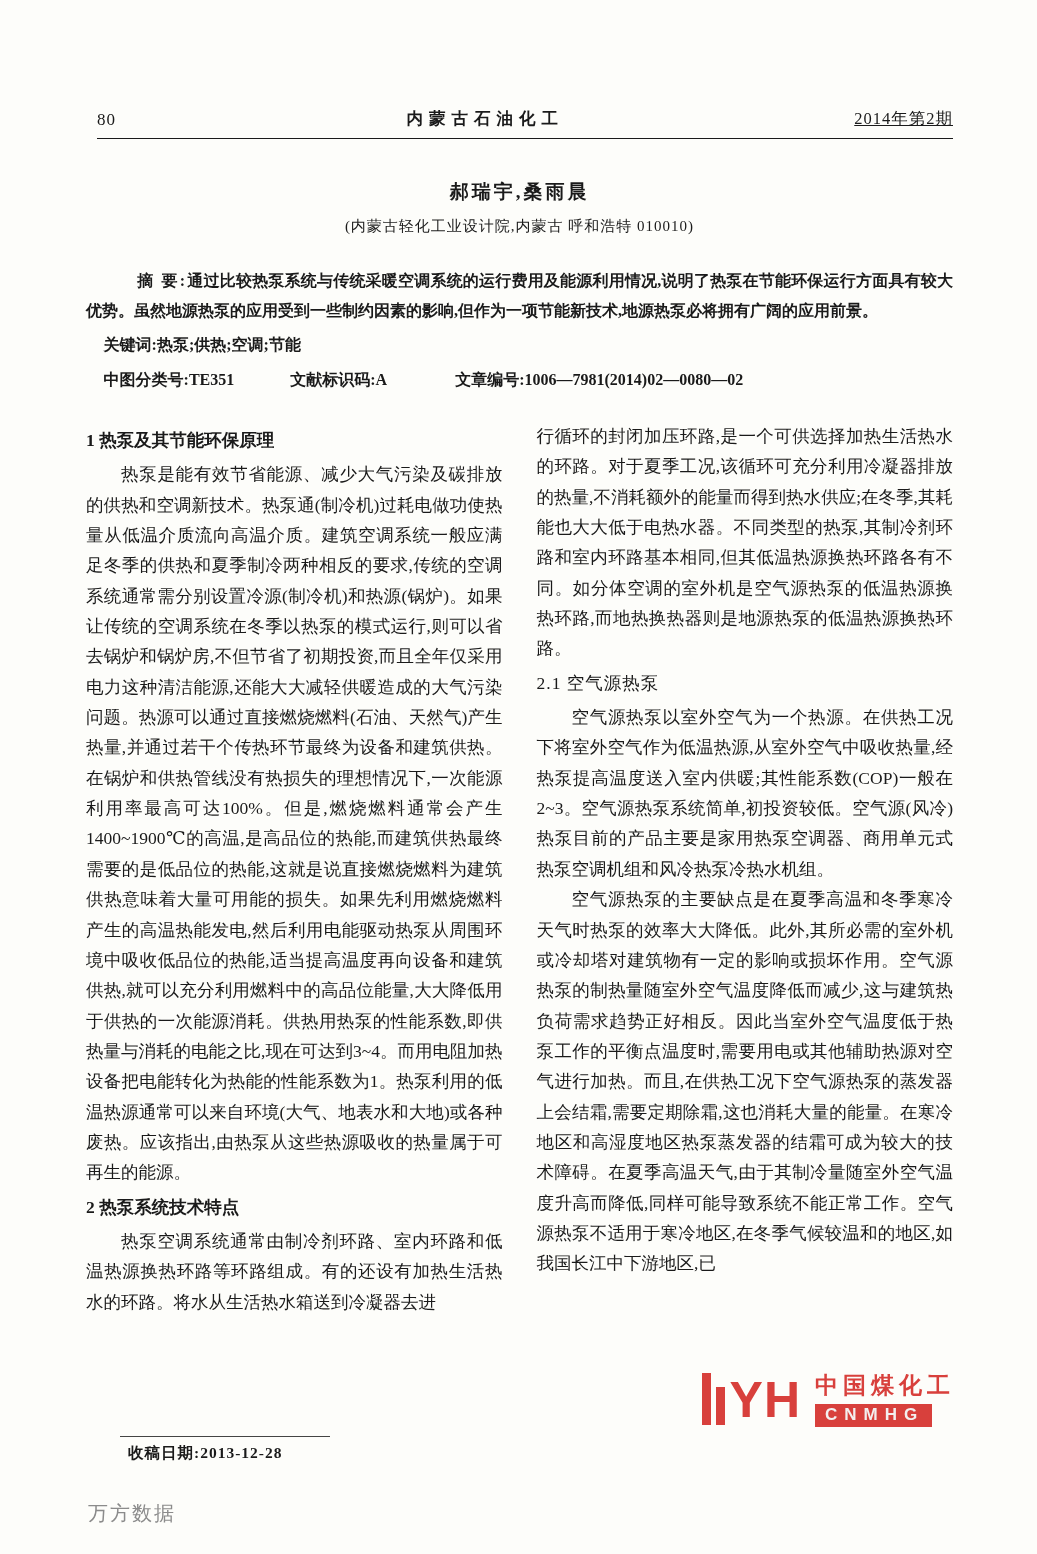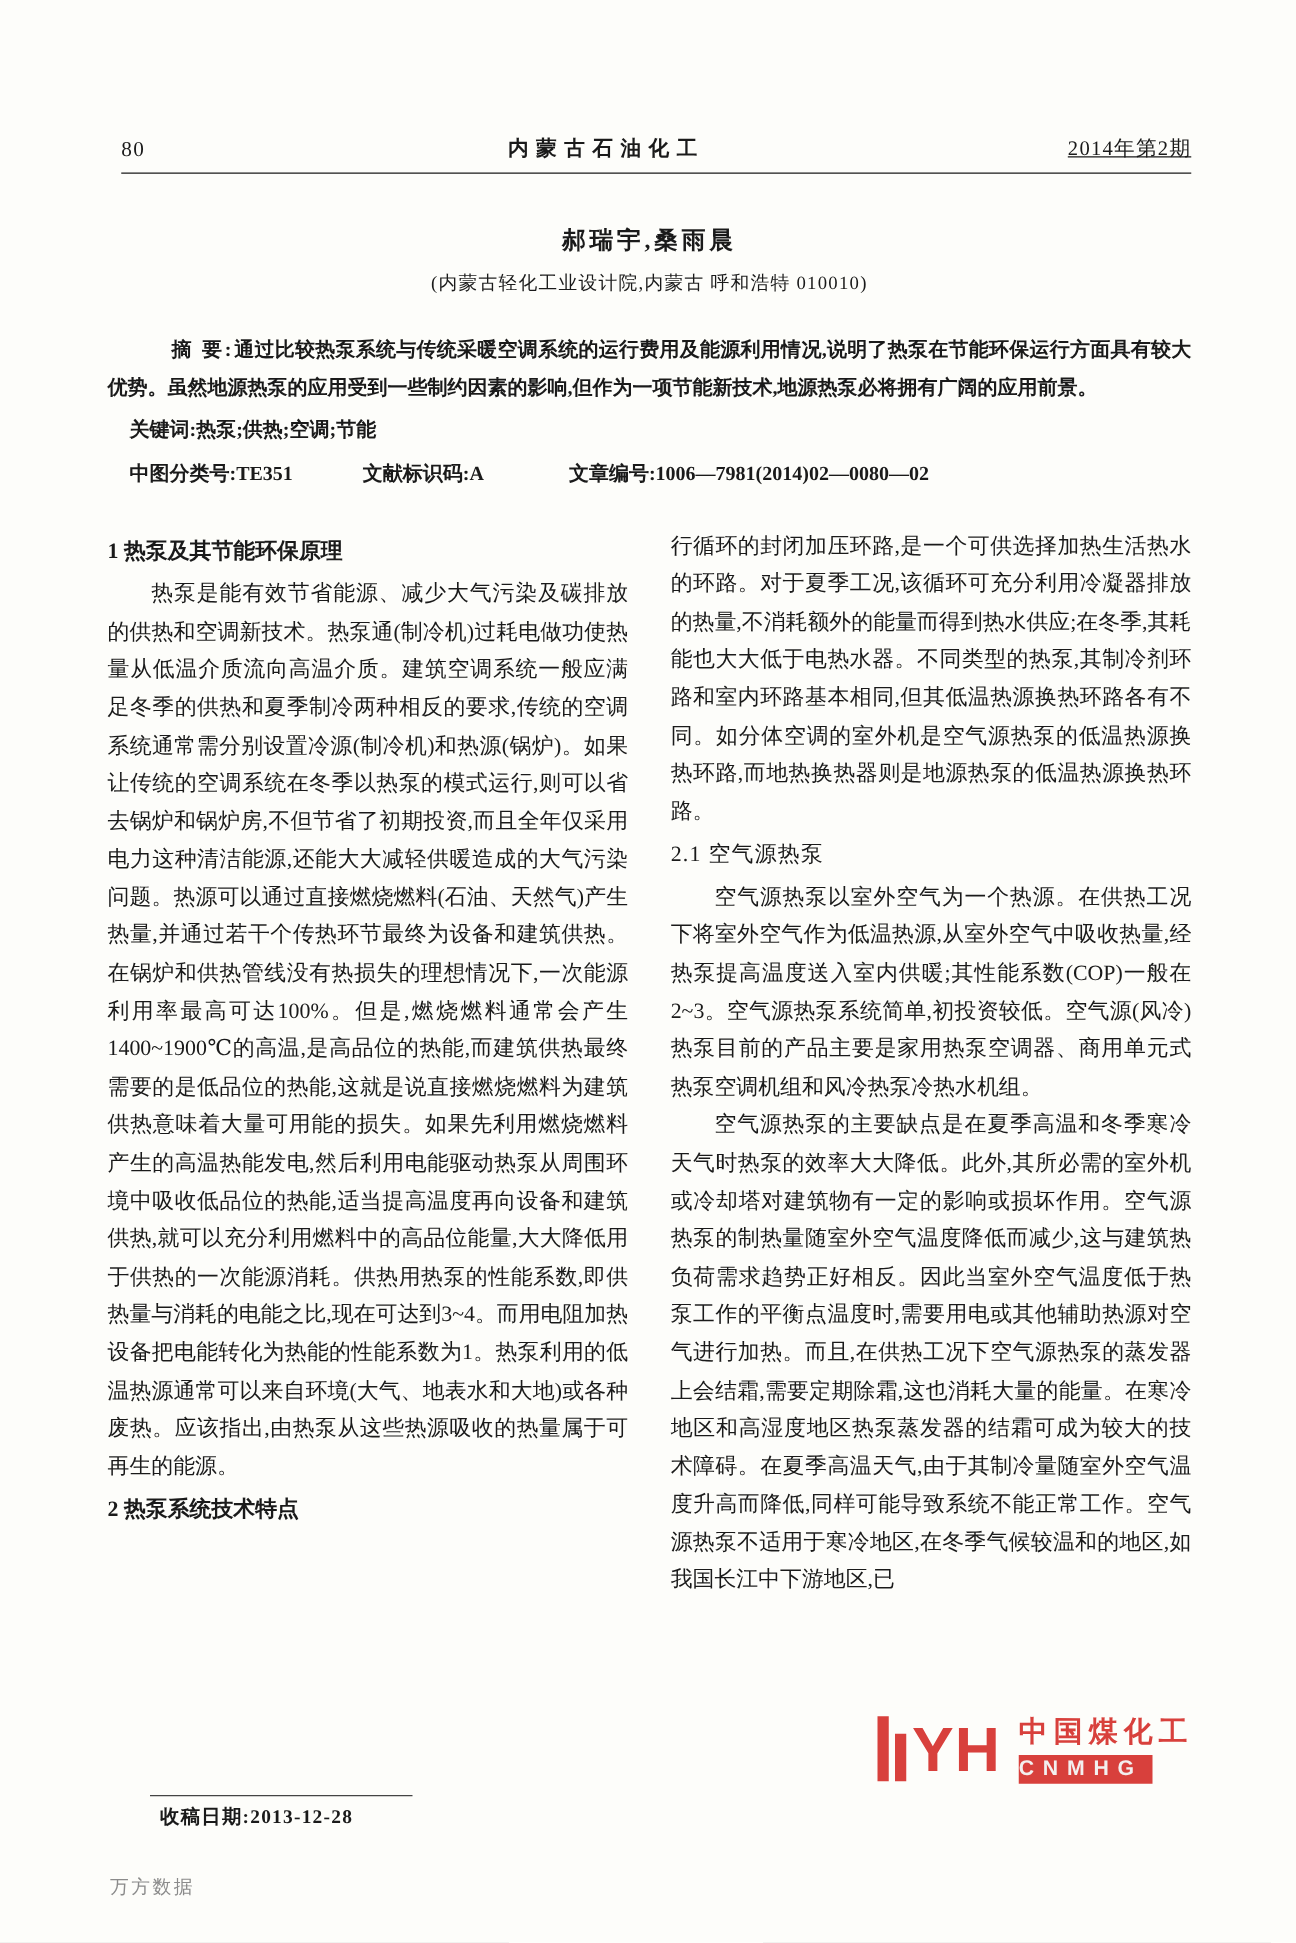--- a/index.html
+++ b/index.html
@@ -70,21 +70,21 @@
   .foot-rule {
     position: absolute; left: 120px; top: 1436px;
     width: 210px; height: 1px; background: #444;
   }
   .received {
     position: absolute; left: 128px; top: 1443px;
     font-size: 15.5px; font-weight: bold; letter-spacing: 1px;
   }
   .watermark {
     position: absolute; left: 88px; top: 1500px;
-    font-size: 15px; color: #8b8b8b; letter-spacing: 2px;
+    font-size: 20px; color: #8b8b8b; letter-spacing: 2px;
     font-family: "Liberation Sans", sans-serif;
   }
 
   
   .cnmhg-logo {
     position: absolute; right: 76px; top: 1366px;
     display: flex; align-items: center; gap: 14px;
     background: rgba(253,253,250,0.92);
     padding: 4px 6px;
   }
@@ -101,21 +101,21 @@
   }
   .logo-text { display: flex; flex-direction: column; gap: 3px; }
   .logo-cn {
     color: #d8403c; font-size: 23px; font-weight: bold;
     letter-spacing: 5px;
   }
   .logo-abbr {
     background: #d8403c; color: #f3efef;
     font-family: "Liberation Sans", sans-serif;
     font-size: 17px; font-weight: bold; letter-spacing: 7px;
-    padding: 1px 8px 2px 0; width: fit-content;
+    padding: 1px 8px 2px 10px; width: fit-content;
   }
 </style>
 </head>
 <body>
 
 <div class="page">
   <div class="content">
 
     <div class="hdr">
       <span class="pageno">80</span>
@@ -134,20 +134,21 @@
       <span>中图分类号:TE351</span>
       <span class="gap1">文献标识码:A</span>
       <span class="gap2">文章编号:1006—7981(2014)02—0080—02</span>
     </div>
 
     <div class="body-cols">
       <div class="col">
           <div class="blk-heading">1  热泵及其节能环保原理</div>
           <div class="blk-para">热泵是能有效节省能源、减少大气污染及碳排放的供热和空调新技术。热泵通(制冷机)过耗电做功使热量从低温介质流向高温介质。建筑空调系统一般应满足冬季的供热和夏季制冷两种相反的要求,传统的空调系统通常需分别设置冷源(制冷机)和热源(锅炉)。如果让传统的空调系统在冬季以热泵的模式运行,则可以省去锅炉和锅炉房,不但节省了初期投资,而且全年仅采用电力这种清洁能源,还能大大减轻供暖造成的大气污染问题。热源可以通过直接燃烧燃料(石油、天然气)产生热量,并通过若干个传热环节最终为设备和建筑供热。在锅炉和供热管线没有热损失的理想情况下,一次能源利用率最高可达100%。但是,燃烧燃料通常会产生1400~1900℃的高温,是高品位的热能,而建筑供热最终需要的是低品位的热能,这就是说直接燃烧燃料为建筑供热意味着大量可用能的损失。如果先利用燃烧燃料产生的高温热能发电,然后利用电能驱动热泵从周围环境中吸收低品位的热能,适当提高温度再向设备和建筑供热,就可以充分利用燃料中的高品位能量,大大降低用于供热的一次能源消耗。供热用热泵的性能系数,即供热量与消耗的电能之比,现在可达到3~4。而用电阻加热设备把电能转化为热能的性能系数为1。热泵利用的低温热源通常可以来自环境(大气、地表水和大地)或各种废热。应该指出,由热泵从这些热源吸收的热量属于可再生的能源。</div>
           <div class="blk-heading">2  热泵系统技术特点</div>
+          <div class="blk-para">热泵空调系统通常由制冷剂环路、室内环路和低温热源换热环路等环路组成。有的还设有加热生活热水的环路。将水从生活热水箱送到冷凝器去进</div>
         </div>
       <div class="col">
           <div class="blk-para no-indent">行循环的封闭加压环路,是一个可供选择加热生活热水的环路。对于夏季工况,该循环可充分利用冷凝器排放的热量,不消耗额外的能量而得到热水供应;在冬季,其耗能也大大低于电热水器。不同类型的热泵,其制冷剂环路和室内环路基本相同,但其低温热源换热环路各有不同。如分体空调的室外机是空气源热泵的低温热源换热环路,而地热换热器则是地源热泵的低温热源换热环路。</div>
           <div class="blk-subheading">2.1  空气源热泵</div>
           <div class="blk-para">空气源热泵以室外空气为一个热源。在供热工况下将室外空气作为低温热源,从室外空气中吸收热量,经热泵提高温度送入室内供暖;其性能系数(COP)一般在2~3。空气源热泵系统简单,初投资较低。空气源(风冷)热泵目前的产品主要是家用热泵空调器、商用单元式热泵空调机组和风冷热泵冷热水机组。</div>
           <div class="blk-para">空气源热泵的主要缺点是在夏季高温和冬季寒冷天气时热泵的效率大大降低。此外,其所必需的室外机或冷却塔对建筑物有一定的影响或损坏作用。空气源热泵的制热量随室外空气温度降低而减少,这与建筑热负荷需求趋势正好相反。因此当室外空气温度低于热泵工作的平衡点温度时,需要用电或其他辅助热源对空气进行加热。而且,在供热工况下空气源热泵的蒸发器上会结霜,需要定期除霜,这也消耗大量的能量。在寒冷地区和高湿度地区热泵蒸发器的结霜可成为较大的技术障碍。在夏季高温天气,由于其制冷量随室外空气温度升高而降低,同样可能导致系统不能正常工作。空气源热泵不适用于寒冷地区,在冬季气候较温和的地区,如我国长江中下游地区,已</div>
         </div>
     </div>
 
   </div>

